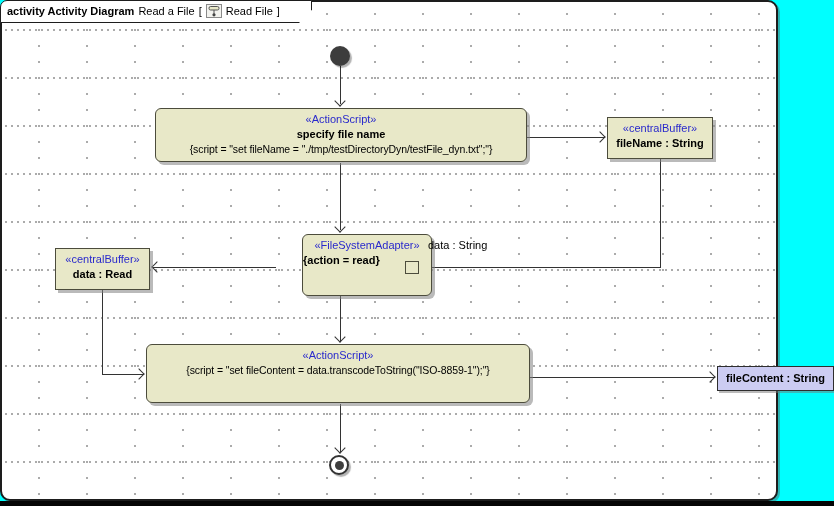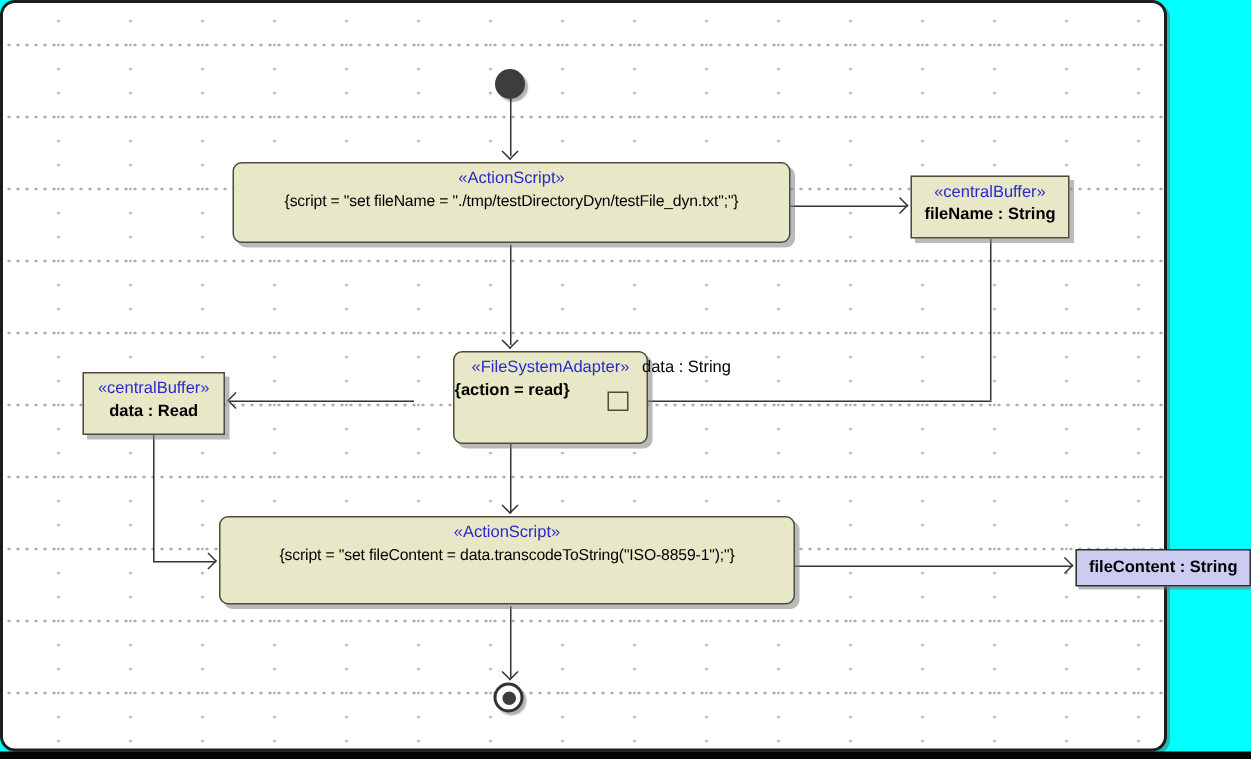--- a/index.html
+++ b/index.html
@@ -71,20 +71,33 @@
   #bottom-strip{position:absolute;left:0;bottom:0;width:100%;height:5px;background:#050505;z-index:7;}
   .tab-icon{flex:0 0 auto;}
 </style>
 </head>
 <body>
 
 <div id="canvas">
 
   <div id="frame"></div>
 
+  <div id="frame-tab">
+    <span class="tab-kw">activity Activity Diagram</span>
+    <span>Read a File</span>
+    <span>[</span>
+    <svg class="tab-icon" width="16" height="14" viewBox="0 0 16 14">
+      <rect x="0.5" y="0.5" width="15" height="13" fill="#f2f2ee" stroke="#8a8a8a"></rect>
+      <rect x="3" y="2.5" width="10" height="3.5" rx="1.6" fill="#e8e8c8" stroke="#555"></rect>
+      <line x1="8" y1="6" x2="8" y2="10" stroke="#555"></line>
+      <circle cx="8" cy="10.8" r="1.6" fill="#444"></circle>
+    </svg>
+    <span>Read File</span>
+    <span>]</span>
+  </div>
 
   <div id="initial-node"></div>
 
   <div class="ev" style="left:340px;top:66px;height:38px;"></div>
   <div class="arr arr-down" style="left:336px;top:97px;"></div>
 
   <div class="eh" style="left:527px;top:137px;width:78px;"></div>
   <div class="arr arr-right" style="left:596px;top:133px;"></div>
 
   <div class="ev" style="left:660px;top:159px;height:108px;"></div>
@@ -105,20 +118,21 @@
   <div class="arr arr-down" style="left:336px;top:333px;"></div>
 
   <div class="eh" style="left:530px;top:377px;width:185px;"></div>
   <div class="arr arr-right" style="left:706px;top:373px;"></div>
 
   <div class="ev" style="left:340px;top:404px;height:48px;"></div>
   <div class="arr arr-down" style="left:336px;top:444px;"></div>
 
   <div class="node action" style="left:155px;top:108px;width:372px;height:54px;">
     <div class="stereo">«ActionScript»</div>
+    <div class="nname">specify file name</div>
     <div class="script">{script = "set fileName = "./tmp/testDirectoryDyn/testFile_dyn.txt";"}</div>
   </div>
 
   <div class="node" style="left:607px;top:117px;width:106px;height:42px;">
     <div class="stereo">«centralBuffer»</div>
     <div class="nname">fileName : String</div>
   </div>
 
   <div class="node action" style="left:276px;top:234px;width:130px;height:62px;margin-left:26px;">
     <div class="stereo">«FileSystemAdapter»</div>

